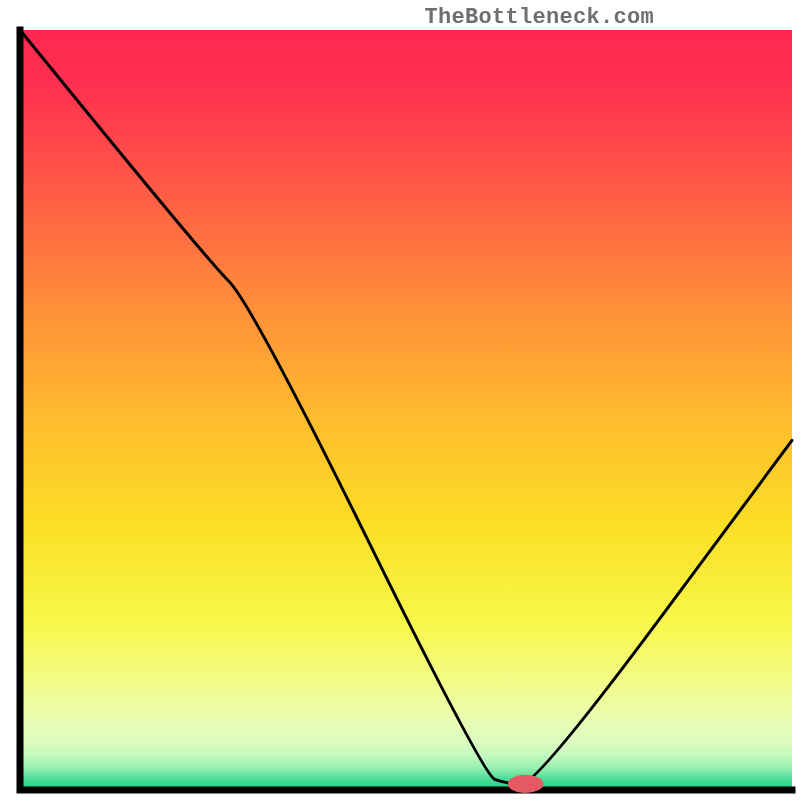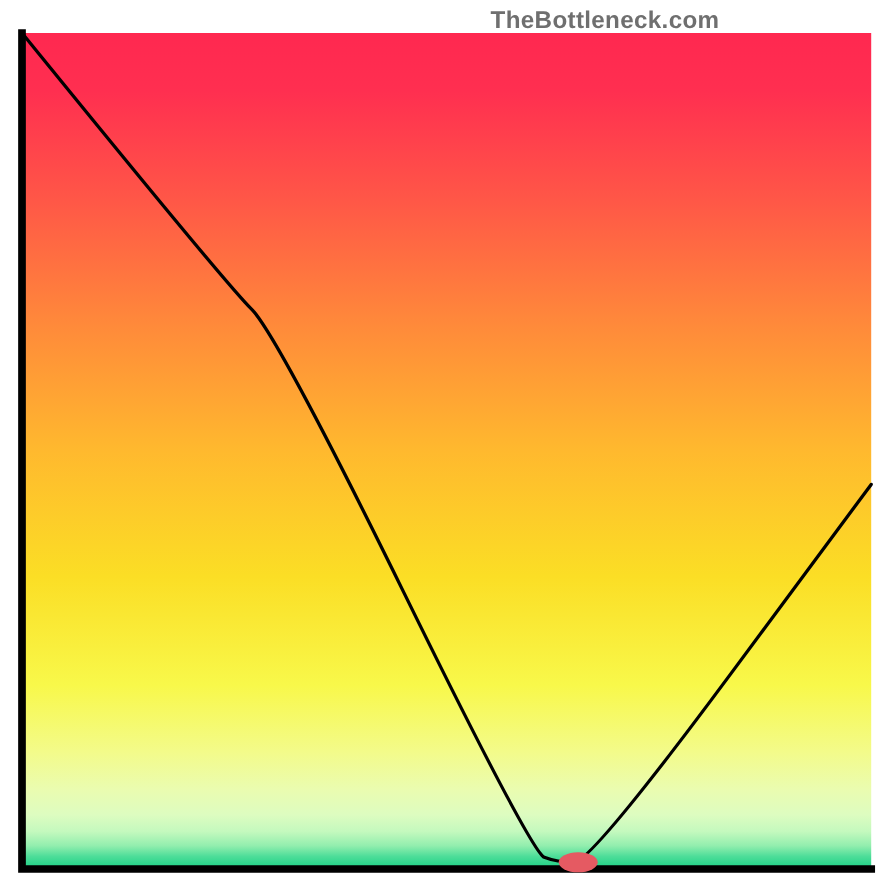--- a/index.html
+++ b/index.html
@@ -8,20 +8,21 @@
     width: 800px;
     height: 800px;
     background: #ffffff;
     font-family: Arial, Helvetica, sans-serif;
     overflow: hidden;
   }
   .wrap {
     position: relative;
     width: 664px;
     height: 800px;
+    font-family: Liberation Mono, monospace;
   }
   .watermark {
     position: absolute;
     top: 5px;
     right: 10px;
     font-size: 22px;
     font-weight: 600;
     color: #6f6f6f;
     letter-spacing: 0.3px;
   }

